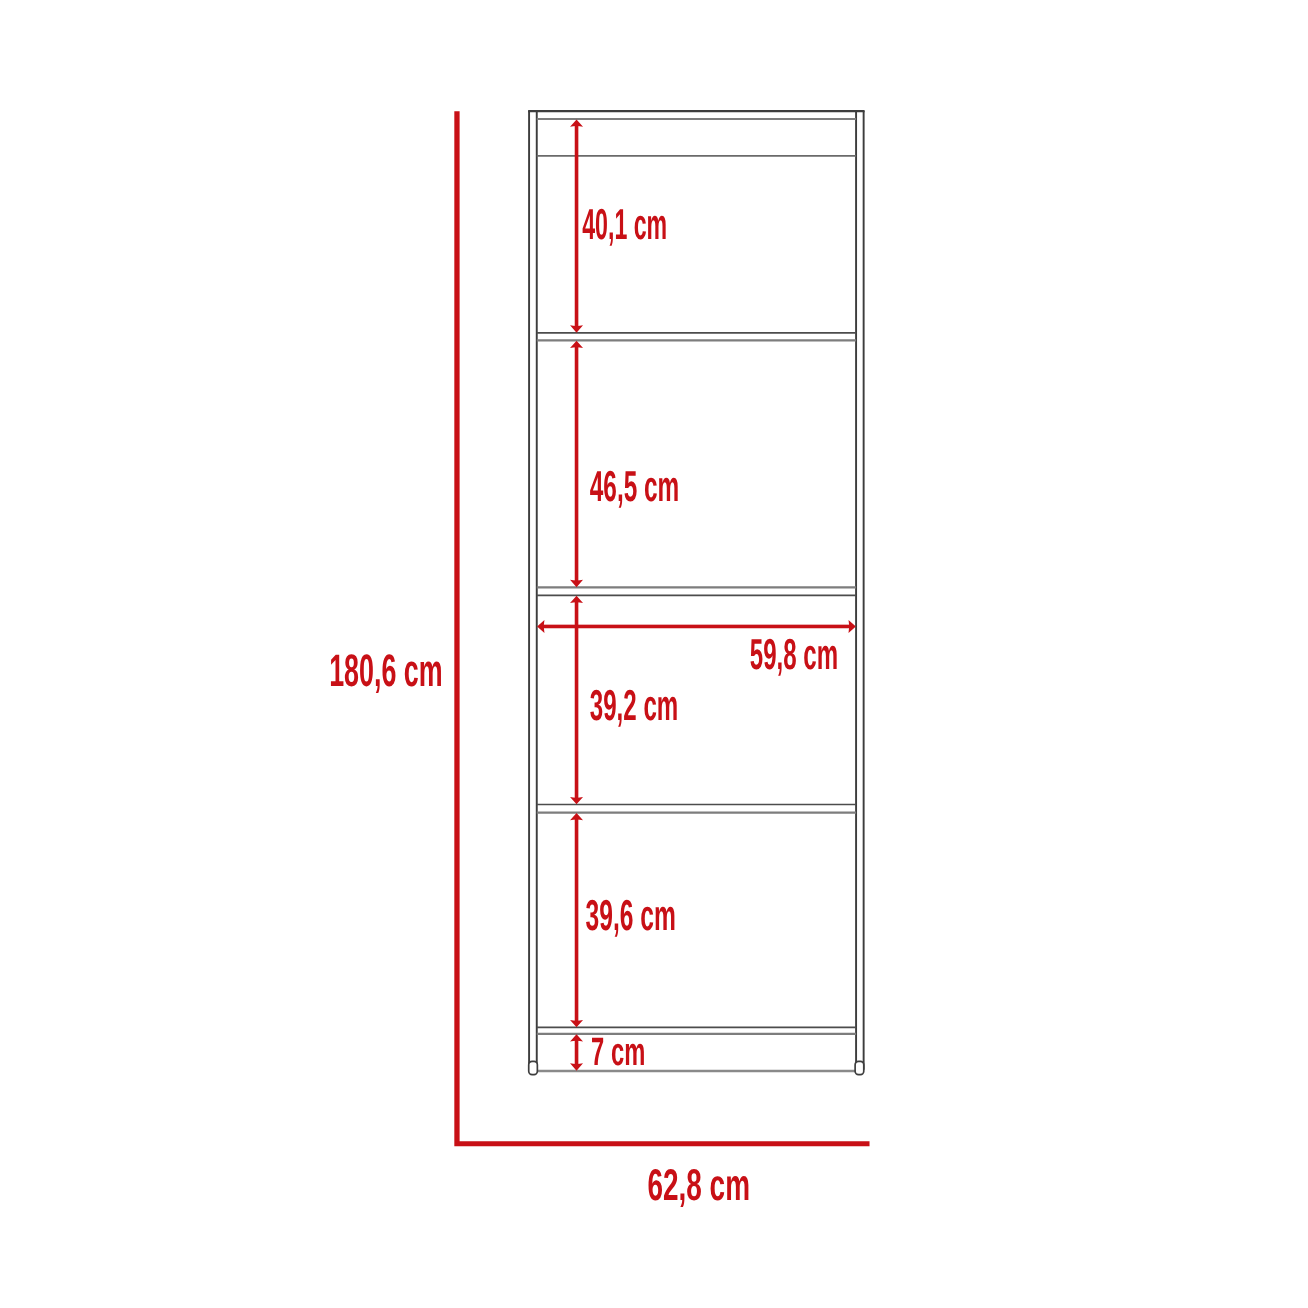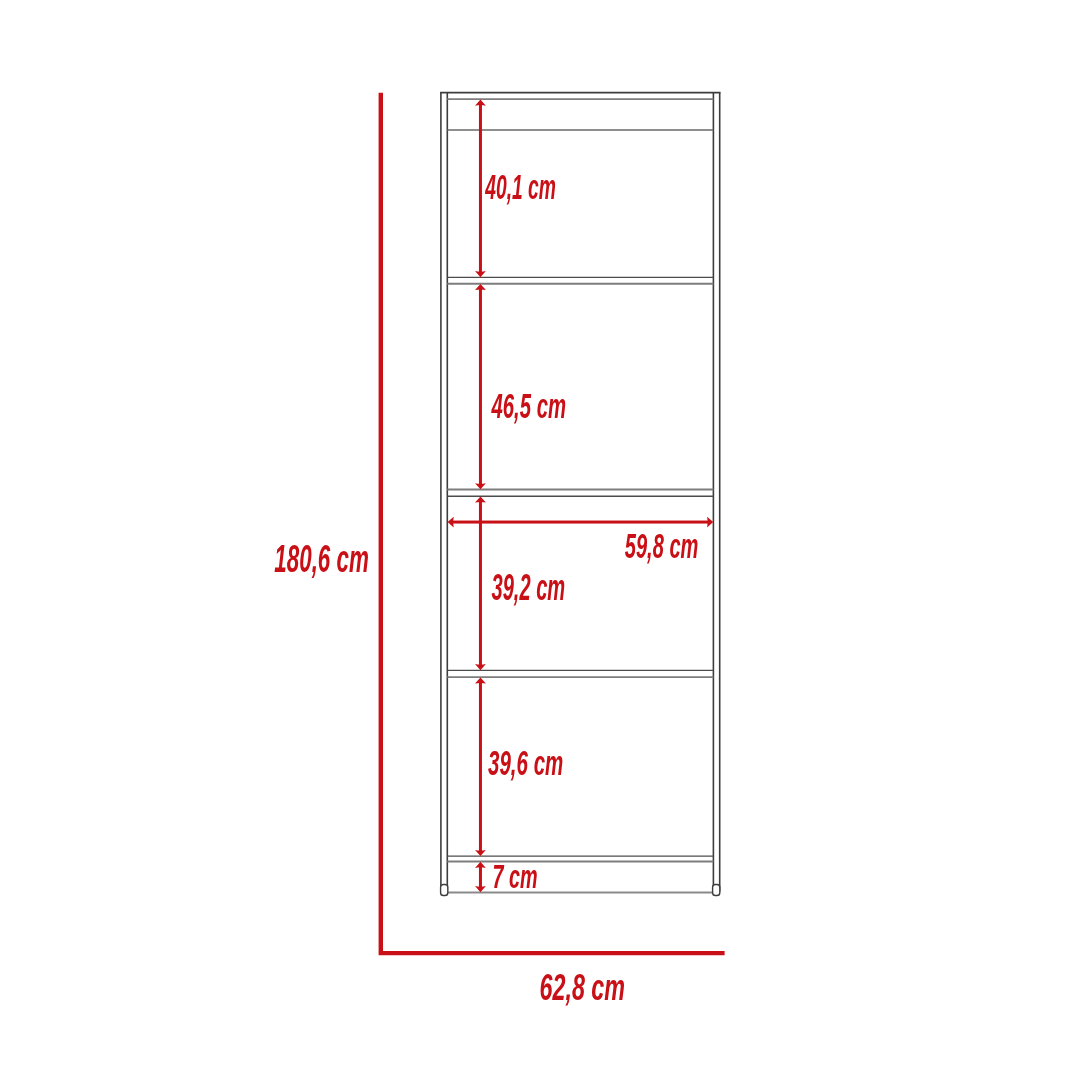--- a/index.html
+++ b/index.html
@@ -1,17 +1,17 @@
 <!DOCTYPE html>
 <html><head>
 <meta charset="utf-8">
 <title>Bookcase dimensions</title>
 <style>
   html,body{margin:0;padding:0;background:#ffffff;}
-  .wrap{width:1090px;height:1090px;position:relative;background:#ffffff;overflow:hidden;font-style:italic;}
+  .wrap{width:1090px;height:1090px;position:relative;background:#ffffff;overflow:hidden;}
   text{font-family:"Liberation Sans",sans-serif;font-weight:700;fill:#c81016;}
 </style>
 </head>
 <body>
 <div class="wrap">
 <svg width="1090" height="1090" viewBox="0 0 1090 1090" xmlns="http://www.w3.org/2000/svg">
 
   <rect x="0" y="0" width="1090" height="1090" fill="#ffffff"></rect>
 
   <g stroke="#3d3d3d" stroke-width="1.6" fill="none">

